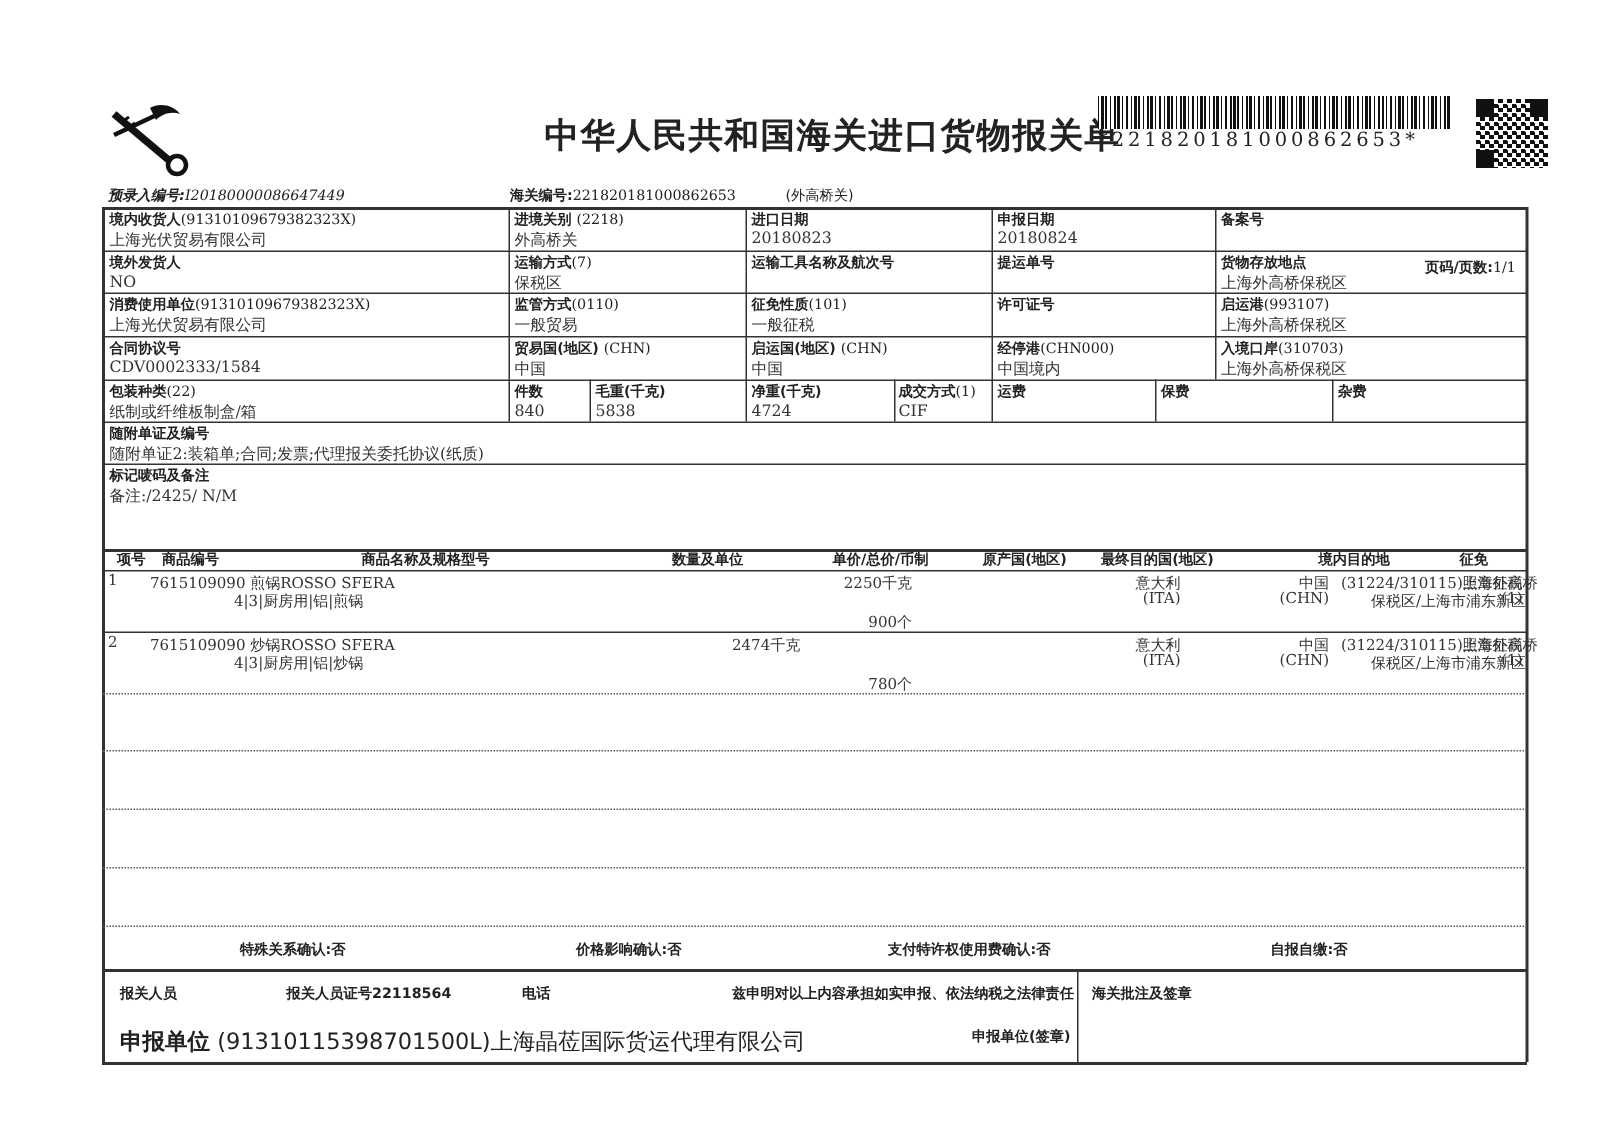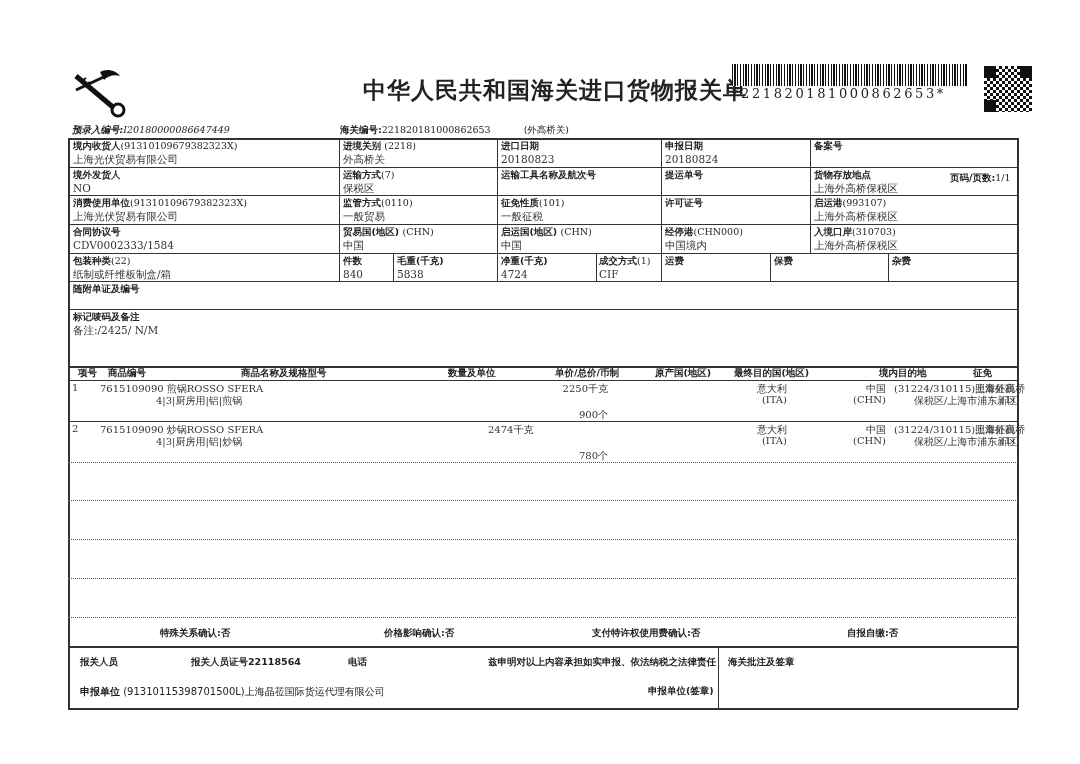--- a/index.html
+++ b/index.html
@@ -184,20 +184,21 @@
 </div>
 <div class="abs" style="left:774px;top:255px;">
   <div class="lbl">保费</div>
 </div>
 <div class="abs" style="left:892px;top:255px;">
   <div class="lbl">杂费</div>
 </div>
 
 <div class="abs" style="left:73px;top:283px;">
   <div class="lbl">随附单证及编号</div>
+  <div class="val">随附单证2:装箱单;合同;发票;代理报关委托协议(纸质)</div>
 </div>
 
 <div class="abs" style="left:73px;top:311px;">
   <div class="lbl">标记唛码及备注</div>
   <div class="val">备注:/2425/ N/M</div>
 </div>
 
 <div class="abs lbl" style="left:73px;top:367px;width:940px;height:13px;">
   <span class="abs" style="left:5px">项号</span>
   <span class="abs" style="left:35px">商品编号</span>
@@ -256,16 +257,16 @@
   <span class="abs" style="left:779px">自报自缴:否</span>
 </div>
 <div class="hline thick" style="left:68px;top:646px;width:950px;"></div>
 
 <div class="vline" style="left:718px;top:646px;height:62px;"></div>
 <div class="abs lbl" style="left:80px;top:656px;">报关人员</div>
 <div class="abs lbl" style="left:191px;top:656px;"><span>报关人员证号22118564</span></div>
 <div class="abs lbl" style="left:348px;top:656px;">电话</div>
 <div class="abs lbl" style="left:488px;top:656px;">兹申明对以上内容承担如实申报、依法纳税之法律责任</div>
 <div class="abs lbl" style="left:728px;top:656px;">海关批注及签章</div>
-<div class="abs" style="left:80px;top:685px;font-size:10px;">
+<div class="abs" style="left:80px;top:685px;font-size:15px;">
   <b>申报单位</b> <span>(91310115398701500L)上海晶莅国际货运代理有限公司</span>
 </div>
 <div class="abs lbl" style="left:648px;top:685px;">申报单位(签章)</div>
 
 </body></html>

